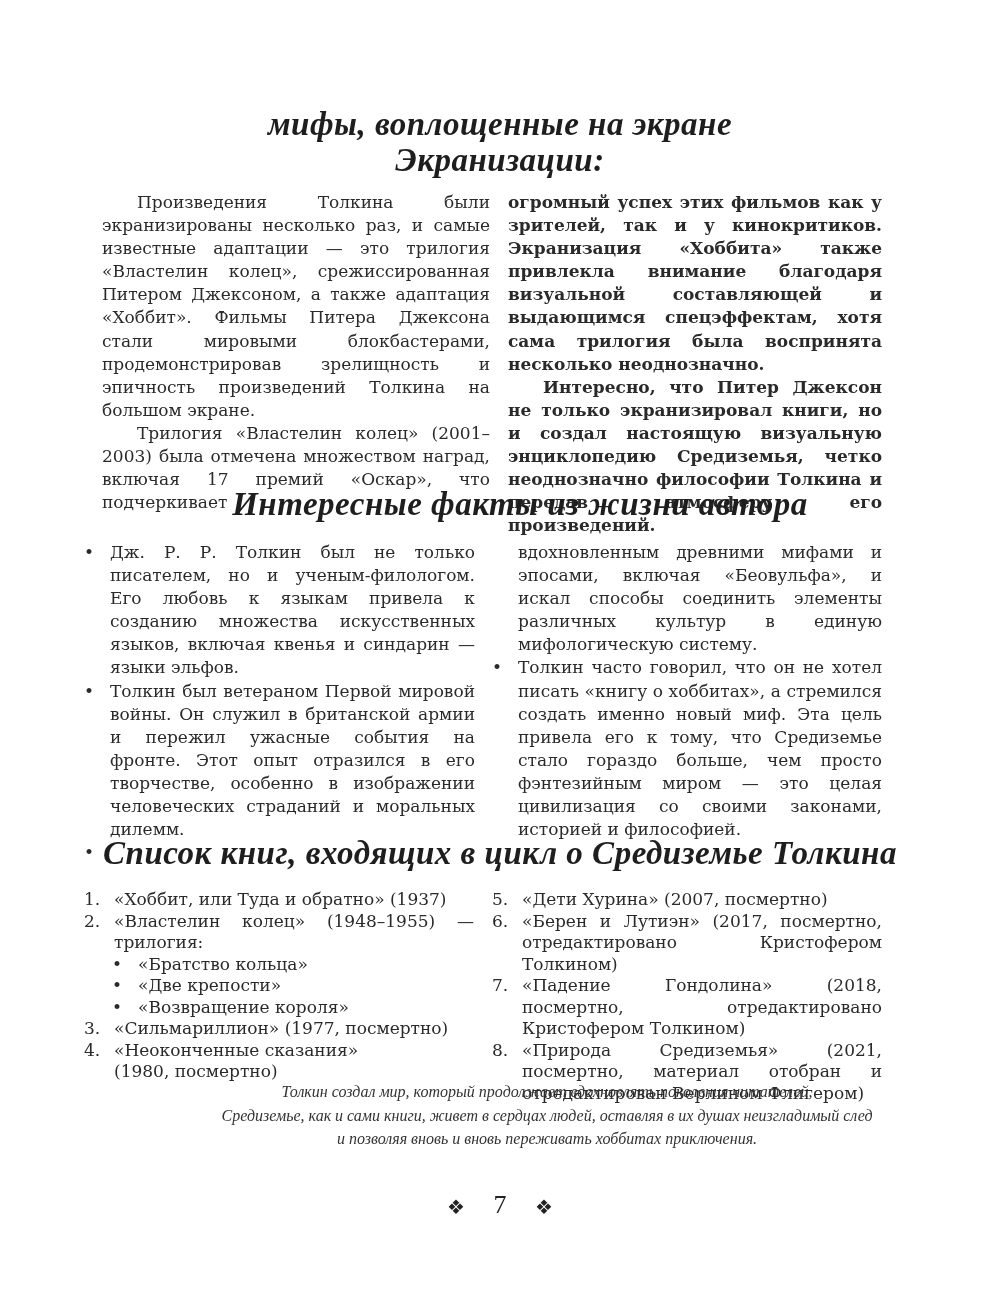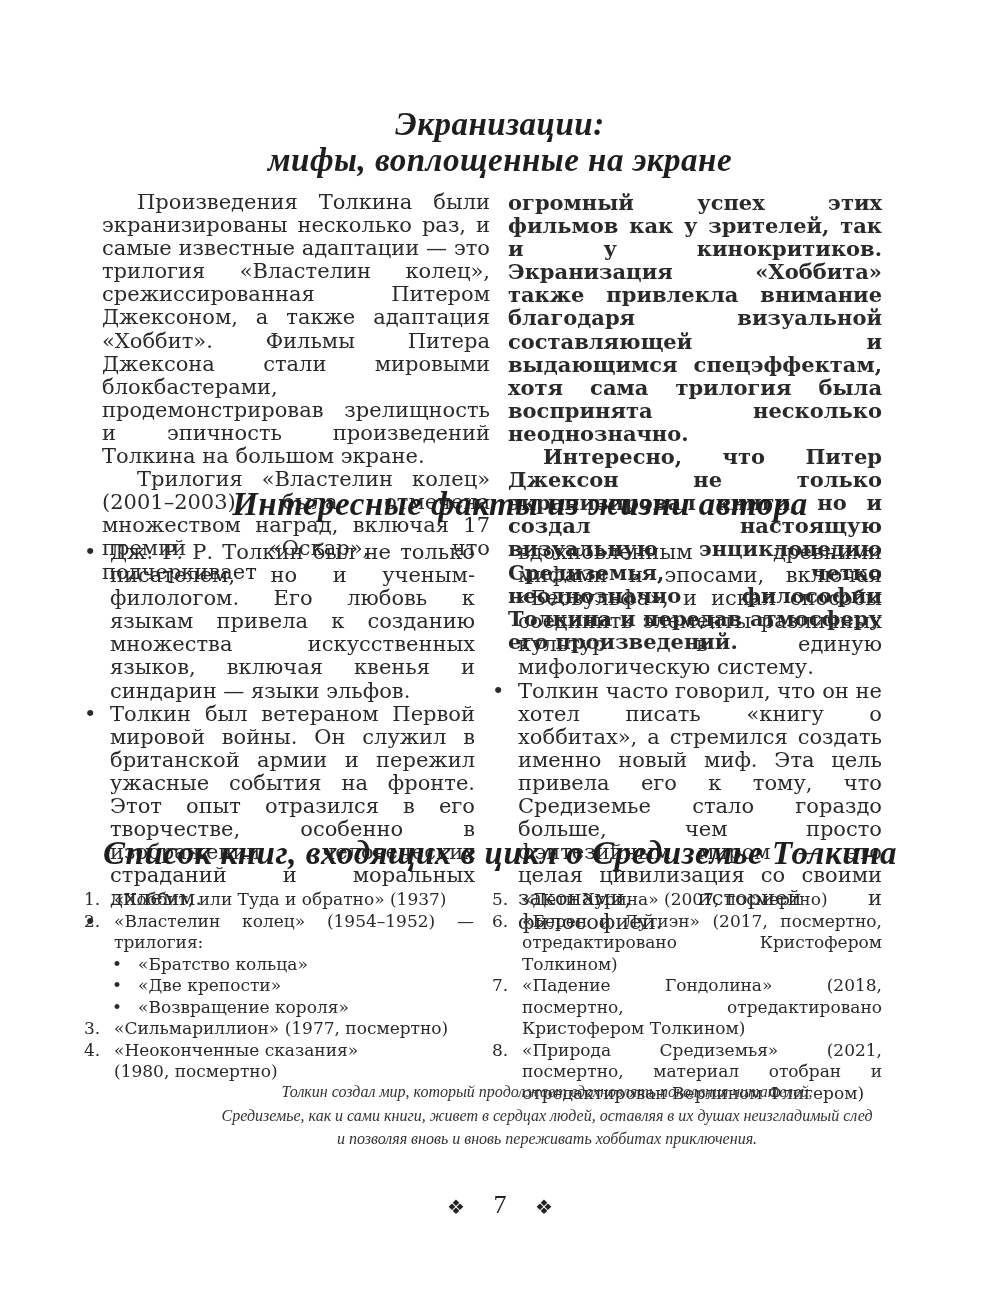--- a/index.html
+++ b/index.html
@@ -12,21 +12,21 @@
       position: absolute; left: 0; width: 1000px; text-align: center;
       font-family: "Liberation Serif", "DejaVu Serif", serif;
       font-style: italic; font-weight: bold; color: #1e1e1e;
       letter-spacing: 0.5px;
     }
     .h1 { top: 106px; font-size: 33px; line-height: 36px; }
     .h2 { top: 484px; font-size: 33px; line-height: 40px; margin-left: 20px; }
     .h3 { top: 833px; font-size: 33px; line-height: 40px; }
     .col {
       position: absolute; width: 388px;
-      font-size: 21px; line-height: 23.1px; text-align: justify;
+      font-size: 17px; line-height: 23.1px; text-align: justify;
     }
     .col p { margin: 0; text-indent: 35px; }
     .col p.noind { text-indent: 0; }
     .left { left: 102px; }
     .right { left: 508px; width: 374px; }
     ul.facts { list-style: none; margin: 0; padding: 0; }
     ul.facts li { position: relative; padding-left: 30px; }
     ul.facts li .bul { position: absolute; left: 4px; top: 0; }
     ol.books { list-style: none; margin: 0; padding: 0; }
     ol.books li { position: relative; padding-left: 30px; text-align: justify; }
@@ -43,22 +43,22 @@
     .pagenum {
       position: absolute; top: 1190px; left: 0; width: 1000px; text-align: center;
       font-family: "Liberation Serif", serif; font-size: 26px; color: #222;
     }
     .orn { display: inline-block; font-size: 20px; vertical-align: middle; margin: 0 22px; color: #222; }
   </style>
 </head>
 <body>
 
 <div class="heading h1">
+  <div>мифы, воплощенные на экране</div>
   <div>Экранизации:</div>
-  <div>мифы, воплощенные на экране</div>
 </div>
 
 <div class="col left" style="top:191px;">
   <p>Произведения Толкина были экранизированы несколько раз, и самые известные адаптации — это трилогия «Властелин колец», срежиссированная Питером Джексоном, а также адаптация «Хоббит». Фильмы Питера Джексона стали мировыми блокбастерами, продемонстрировав зрелищность и эпичность произведений Толкина на большом экране.</p>
   <p>Трилогия «Властелин колец» (2001–2003) была отмечена множеством наград, включая 17 премий «Оскар», что подчеркивает</p>
 </div>
 <div class="col right" style="top:191px;font-weight:bold;">
   <p class="noind">огромный успех этих фильмов как у зрителей, так и у кинокритиков. Экранизация «Хоббита» также привлекла внимание благодаря визуальной составляющей и выдающимся спецэффектам, хотя сама трилогия была воспринята несколько неоднозначно.</p>
   <p>Интересно, что Питер Джексон не только экранизировал книги, но и создал настоящую визуальную энциклопедию Средиземья, четко неоднозначно философии Толкина и передав атмосферу его произведений.</p>
 </div>
@@ -77,21 +77,21 @@
     <li><span>вдохновленным древними мифами и эпосами, включая «Беовульфа», и искал способы соединить элементы различных культур в единую мифологическую систему.</span></li>
     <li><span class="bul">•</span><span>Толкин часто говорил, что он не хотел писать «книгу о хоббитах», а стремился создать именно новый миф. Эта цель привела его к тому, что Средиземье стало гораздо больше, чем просто фэнтезийным миром — это целая цивилизация со своими законами, историей и философией.</span></li>
   </ul>
 </div>
 
 <div class="heading h3">Список книг, входящих в цикл о Средиземье Толкина</div>
 
 <div class="col left books-col" style="top:889px; left:84px; width:390px;">
   <ol class="books">
     <li><span class="num">1.</span><span>«Хоббит, или Туда и обратно» (1937)</span></li>
-    <li><span class="num">2.</span><span>«Властелин колец» (1954–1952) — трилогия:</span></li>
+    <li><span class="num">2.</span><span>«Властелин колец» (1948–1955) — трилогия:</span></li>
   </ol>
   <ul class="sub">
     <li><span class="bul">•</span><span>«Братство кольца»</span></li>
     <li><span class="bul">•</span><span>«Две крепости»</span></li>
     <li><span class="bul">•</span><span>«Возвращение короля»</span></li>
   </ul>
   <ol class="books">
     <li><span class="num">3.</span><span>«Сильмариллион» (1977, посмертно)</span></li>
     <li style="text-align:left; padding-right:60px;"><span class="num">4.</span><span>«Неоконченные сказания» (1980, посмертно)</span></li>
   </ol>

